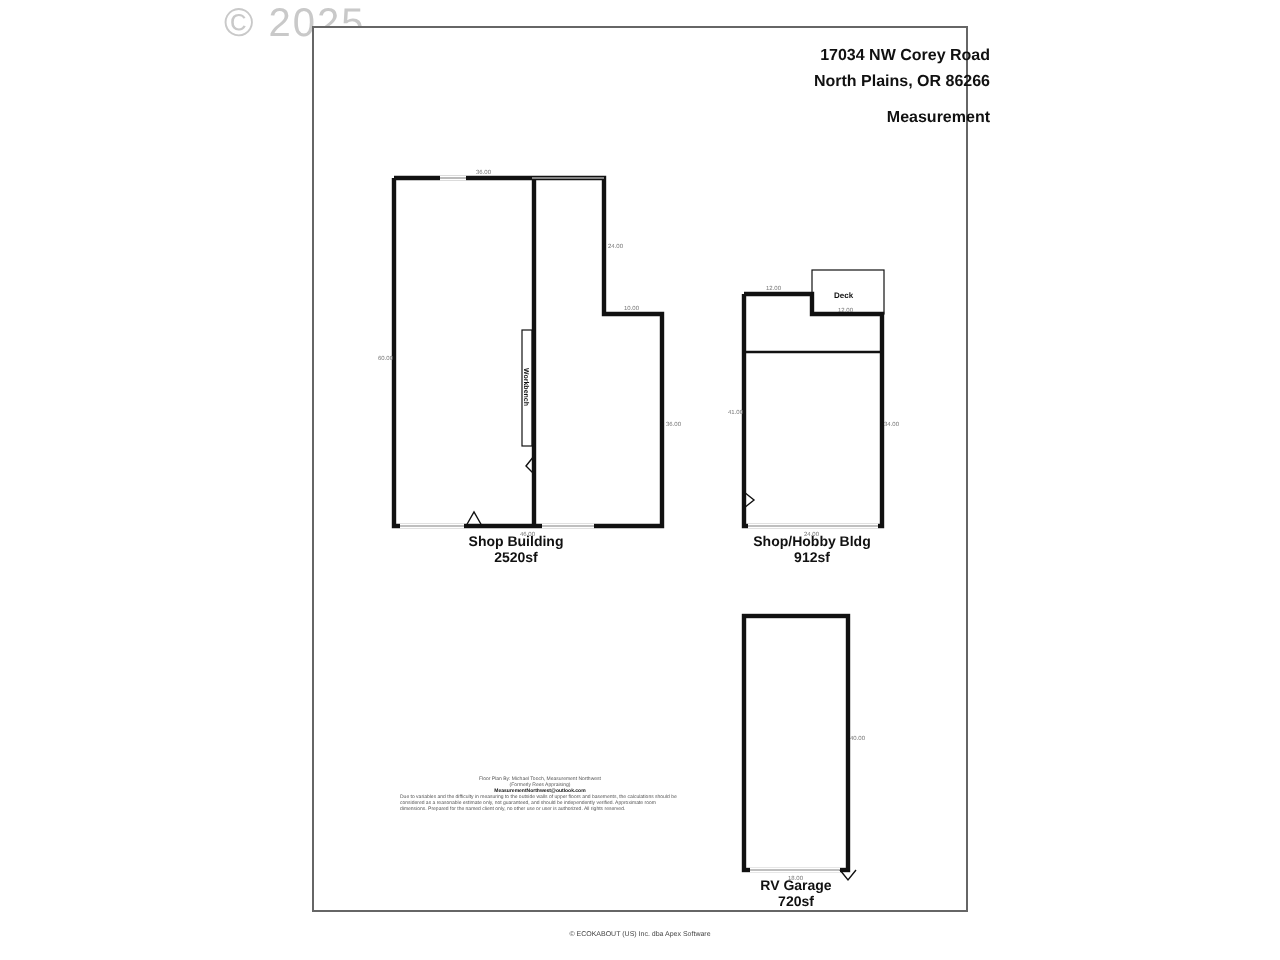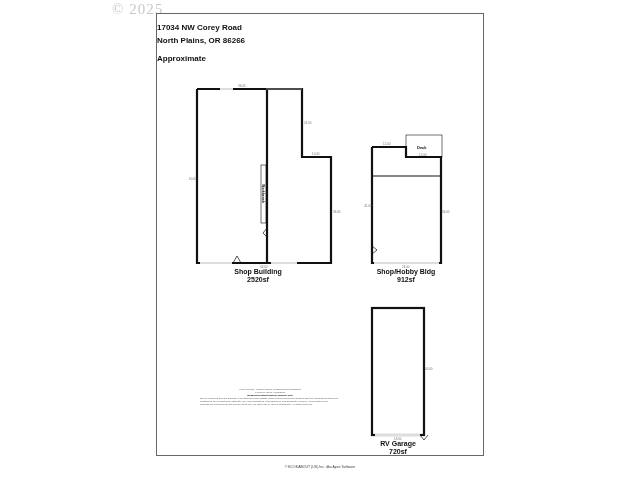--- a/index.html
+++ b/index.html
@@ -1,44 +1,44 @@
 <!DOCTYPE html>
 <html><head>
   <meta charset="utf-8">
   <style>
     html, body { margin: 0; padding: 0; }
     body {
       width: 640px; height: 480px; background: #ffffff; position: relative;
       overflow: hidden; font-family: "Liberation Sans", sans-serif; color: #111;
     }
     .watermark {
-      position: absolute; left: 112px; top: 1px; font-size: 15px; color: #c9c9c9;
-      font-family: Liberation Serif, serif; letter-spacing: 1px;
+      position: absolute; left: 112px; top: 1px; font-size: 20px; color: #c9c9c9;
+      font-family: Liberation Sans, sans-serif; letter-spacing: 1px;
     }
     .sheet {
       position: absolute; left: 156px; top: 13px; width: 328px; height: 443px;
       border: 1px solid #666; box-sizing: border-box; background: #fff;
     }
-    .title { position: absolute; left: 0; width: 100%; text-align: left; font-weight: bold; font-size: 8px; }
+    .title { position: absolute; left: 12px; width: 100%; text-align: right; font-weight: bold; font-size: 8px; }
     svg.plan { position: absolute; left: 0; top: 0; }
     .label { position: absolute; text-align: center; font-weight: bold; font-size: 7px; line-height: 8px; }
     .credits { position: absolute; left: 200px; top: 388px; width: 140px; text-align: center; font-size: 2.5px; line-height: 3px; color: #555; }
     .credits .email { font-weight: bold; color: #111; }
     .credits .disclaimer { text-align: left; }
     .footer { position: absolute; left: 0; width: 640px; top: 465px; text-align: center; font-size: 3.5px; color: #444; }
   </style>
 </head>
 <body>
 
 <div class="watermark">© 2025</div>
 
 <div class="sheet">
   <div class="title" style="top:9px;">17034 NW Corey Road</div>
   <div class="title" style="top:22px;">North Plains, OR 86266</div>
-  <div class="title" style="top:40px;">Approximate</div>
+  <div class="title" style="top:40px;">Measurement</div>
 </div>
 
 <svg class="plan" width="640" height="480">
   <g stroke="#111" stroke-width="2.2" fill="none">
     <polyline points="197,89 302,89 302,157 331,157 331,263 197,263 197,89"></polyline>
     <line x1="267" y1="89" x2="267" y2="263"></line>
     <line x1="220" y1="89" x2="233" y2="89" stroke="#fff" stroke-width="2.4"></line>
     <line x1="220" y1="89" x2="233" y2="89" stroke="#aaa" stroke-width="0.8"></line>
     <line x1="266" y1="89" x2="302" y2="89" stroke="#aaa" stroke-width="0.8"></line>
     <line x1="200" y1="263" x2="232" y2="263" stroke="#fff" stroke-width="2.4"></line>

